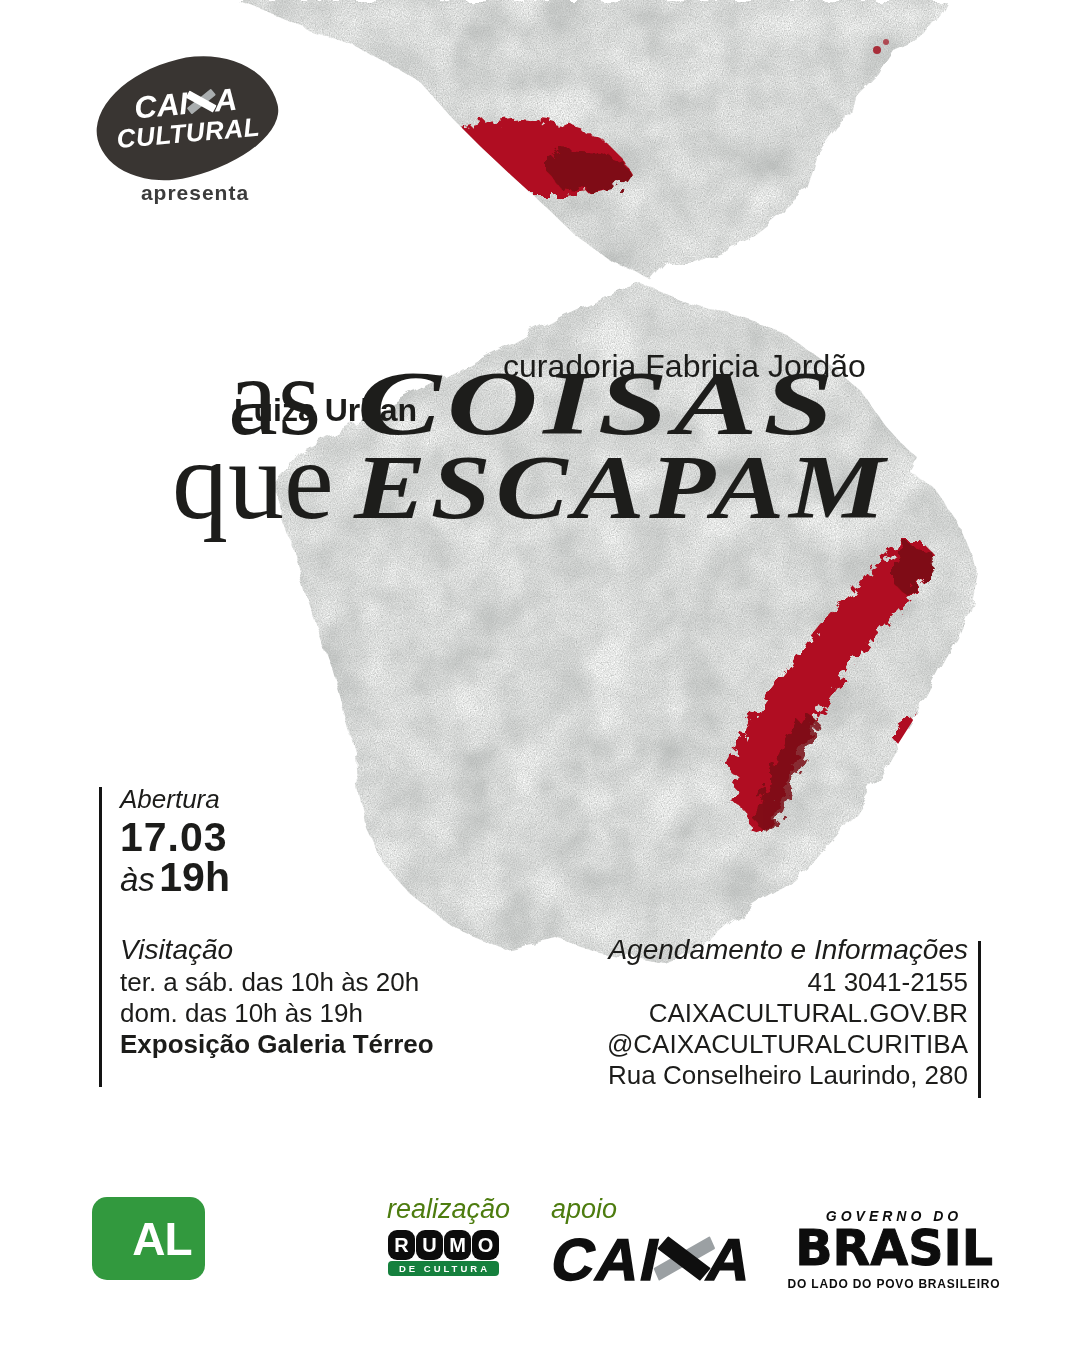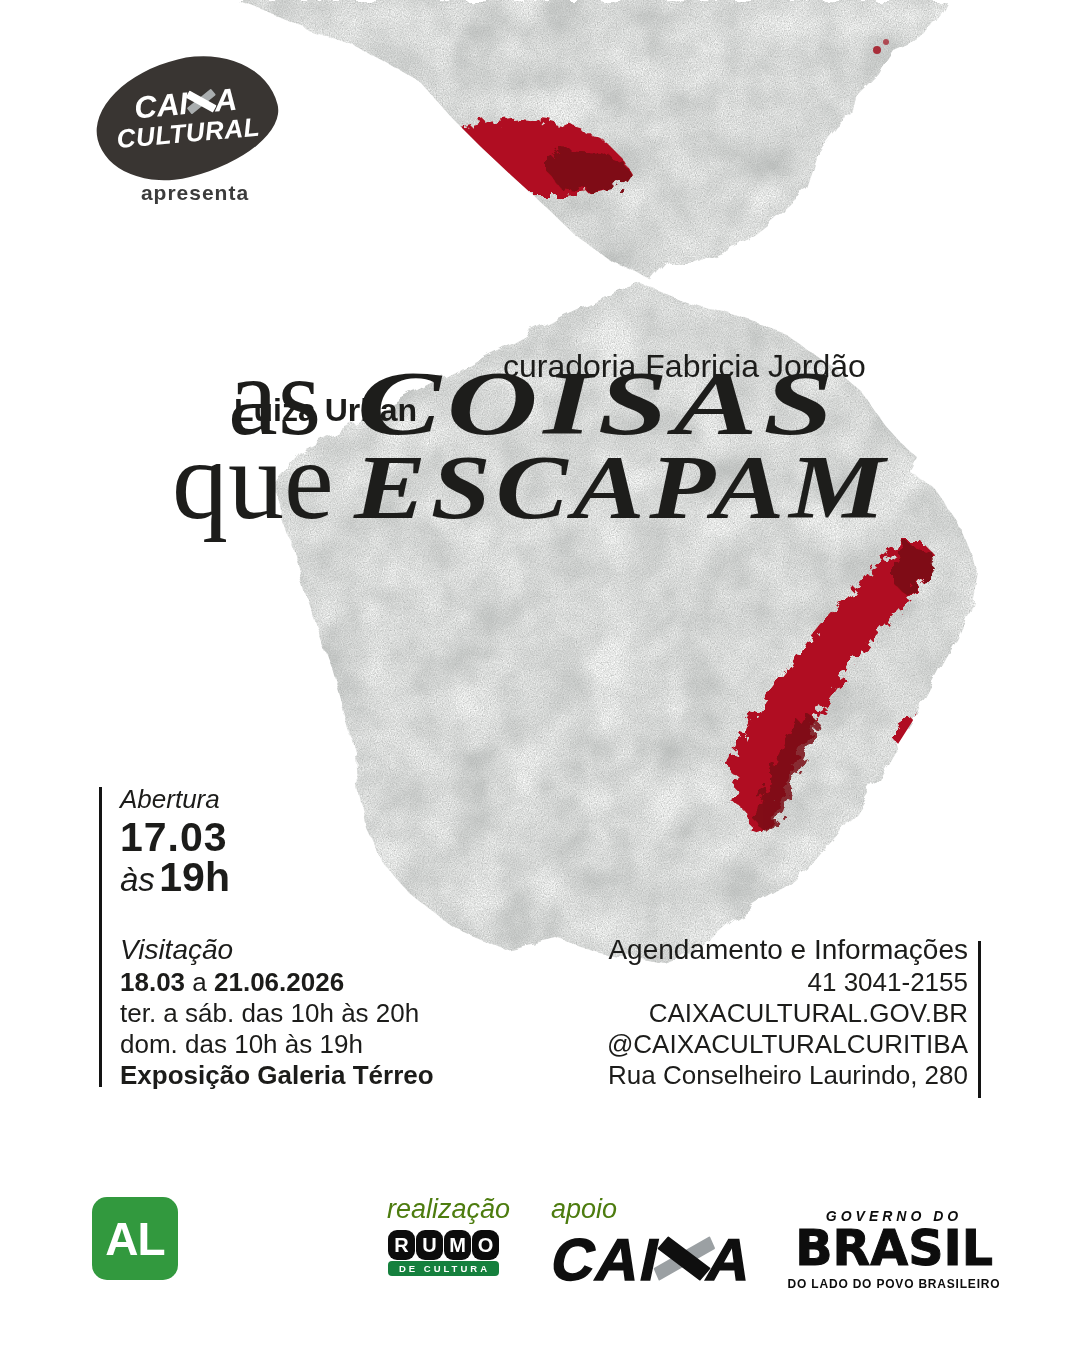--- a/index.html
+++ b/index.html
@@ -54,25 +54,25 @@
   .o-at{font-style:italic;font-size:33px;}
   .o-hour{font-weight:bold;font-size:41px;}
 
   
   .visiting{left:120px;top:933px;font-size:26px;line-height:31px;}
   .v-label{font-style:italic;font-size:28px;line-height:34px;}
   .b{font-weight:bold;}
 
   
   .info{right:113px;top:933px;text-align:right;font-size:26px;line-height:31px;}
-  .i-label{font-size:28px;line-height:34px;}
+  .i-label{font-style:italic;font-size:28px;line-height:34px;}
 
   
   .al{left:92px;top:1197px;width:86px;height:83px;background:#32993e;border-radius:15px;
-      display:flex;align-items:center;justify-content:center;}
+      display:flex;align-items:center;justify-content:center;padding-left:27px;}
   .al span{color:#fff;font-weight:bold;font-size:46px;letter-spacing:-1px;}
   .small-label{font-size:27px;color:#4d7c0f;font-style:italic;}
   .realize-label{left:387px;top:1194px;}
   .support-label{left:551px;top:1194px;}
   .rumo{left:388px;top:1230px;}
   .rumo-tiles{display:flex;gap:1px;}
   .rumo-tile{width:27px;height:30px;background:#0c0c0c;border-radius:9px;color:#fff;
              font-weight:bold;font-size:20px;display:flex;align-items:center;justify-content:center;}
   .rumo-bar{margin-top:1px;width:111px;height:15px;background:#15803d;border-radius:4px;color:#fff;
             font-weight:bold;font-size:9.5px;letter-spacing:3px;display:flex;align-items:center;
@@ -183,25 +183,20 @@
     <div class="o-label">Abertura</div>
     <div class="o-date">17.03</div>
     <div class="o-time">
       <span class="o-at">às</span>
       <span class="o-hour">19h</span>
     </div>
   </div>
 
   <div class="abs z2 visiting">
     <div class="v-label">Visitação</div>
-    <div>
-      <span class="b">18.03</span>
-      <span>a</span>
-      <span class="b">21.06.2026</span>
-    </div>
     <div>ter. a sáb. das 10h às 20h</div>
     <div>dom. das 10h às 19h</div>
     <div class="b">Exposição Galeria Térreo</div>
   </div>
 
   <div class="abs z2 info">
     <div class="i-label">Agendamento e Informações</div>
     <div>41 3041-2155</div>
     <div>CAIXACULTURAL.GOV.BR</div>
     <div>@CAIXACULTURALCURITIBA</div>

